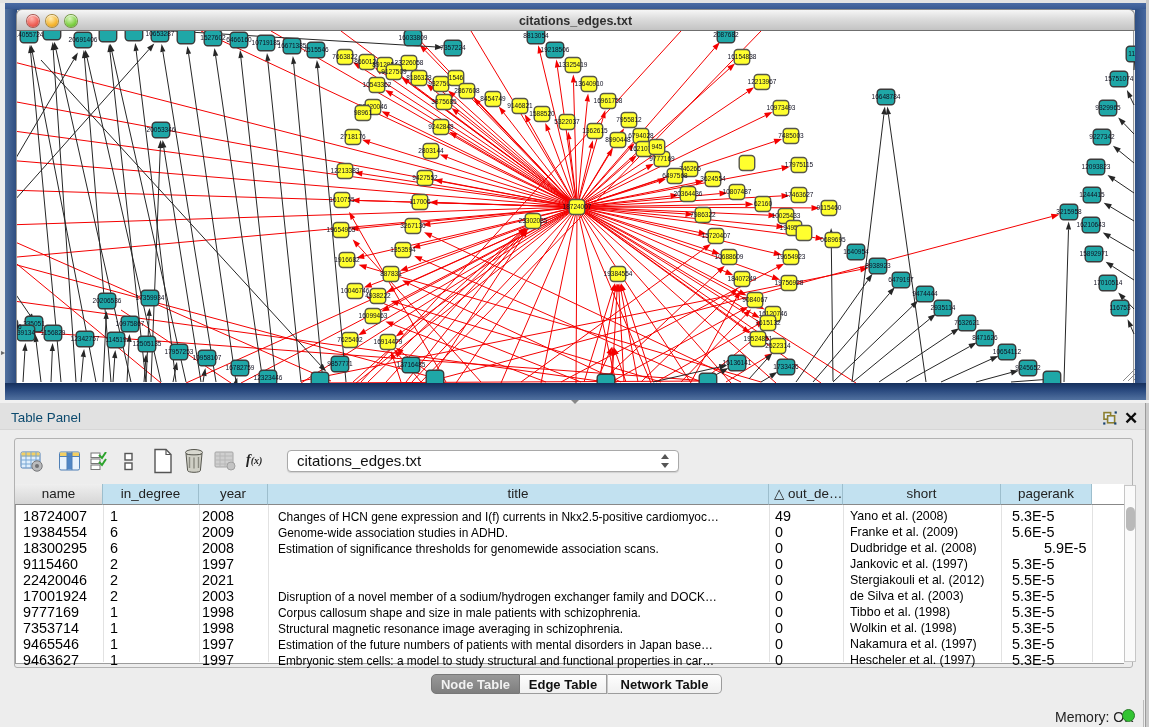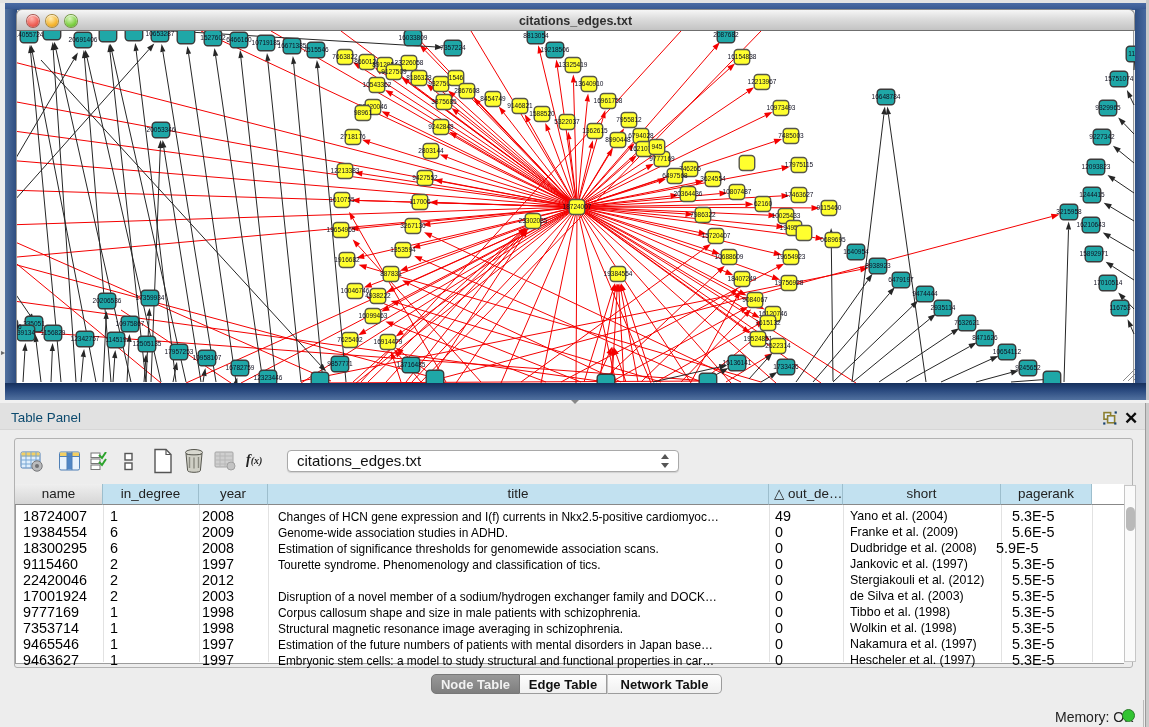--- a/index.html
+++ b/index.html
@@ -793,54 +793,53 @@
 <div class="vline" style="left:769px"></div>
 <div class="vline" style="left:843px"></div>
 <div class="vline" style="left:1001px"></div>
 <div class="vline" style="left:1092px"></div>
 <div class="trow" style="top:507px">
 <span style="left:23px">18724007</span>
       <span style="left:110px">1</span>
       <span style="left:202px">2008</span>
 <span class="ttl" style="left:278px">Changes of HCN gene expression and I(f) currents in Nkx2.5‑positive cardiomyoc…</span>
       <span style="left:775px">49</span>
-      <span class="sm" style="left:850px">Yano et al. (2004)</span>
+      <span class="sm" style="left:850px">Yano et al. (2008)</span>
 <span style="left:1012px">5.3E-5</span>
     </div>
 <div class="trow" style="top:523px">
 <span style="left:23px">19384554</span>
       <span style="left:110px">6</span>
       <span style="left:202px">2009</span>
 <span class="ttl" style="left:278px">Genome‑wide association studies in ADHD.</span>
       <span style="left:775px">0</span>
       <span class="sm" style="left:850px">Franke et al. (2009)</span>
 <span style="left:1012px">5.6E-5</span>
     </div>
 <div class="trow" style="top:539px">
 <span style="left:23px">18300295</span>
       <span style="left:110px">6</span>
       <span style="left:202px">2008</span>
 <span class="ttl" style="left:278px">Estimation of significance thresholds for genomewide association scans.</span>
       <span style="left:775px">0</span>
       <span class="sm" style="left:850px">Dudbridge et al. (2008)</span>
-<span style="left:996px">5.9E-5</span>
+<span style="left:1044px">5.9E-5</span>
     </div>
 <div class="trow" style="top:555px">
 <span style="left:23px">9115460</span>
       <span style="left:110px">2</span>
       <span style="left:202px">1997</span>
-<span class="ttl" style="left:278px">Tourette syndrome. Phenomenology and classification of tics.</span>
       <span style="left:775px">0</span>
       <span class="sm" style="left:850px">Jankovic et al. (1997)</span>
 <span style="left:1012px">5.3E-5</span>
     </div>
 <div class="trow" style="top:571px">
 <span style="left:23px">22420046</span>
       <span style="left:110px">2</span>
-      <span style="left:202px">2012</span>
+      <span style="left:202px">2021</span>
       <span style="left:775px">0</span>
       <span class="sm" style="left:850px">Stergiakouli et al. (2012)</span>
 <span style="left:1012px">5.5E-5</span>
     </div>
 <div class="trow" style="top:587px">
 <span style="left:23px">17001924</span>
       <span style="left:110px">2</span>
       <span style="left:202px">2003</span>
 <span class="ttl" style="left:278px">Disruption of a novel member of a sodium/hydrogen exchanger family and DOCK…</span>
       <span style="left:775px">0</span>

